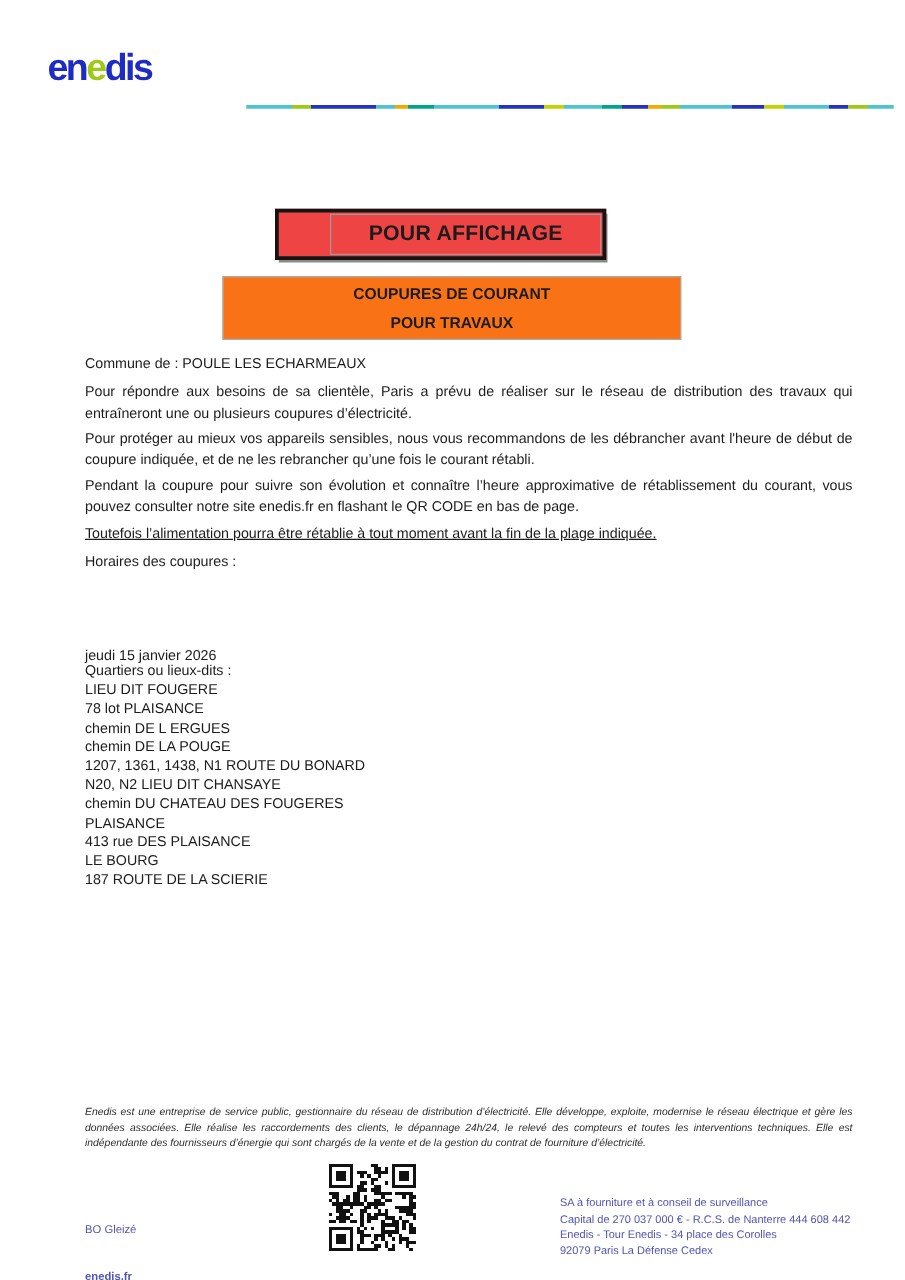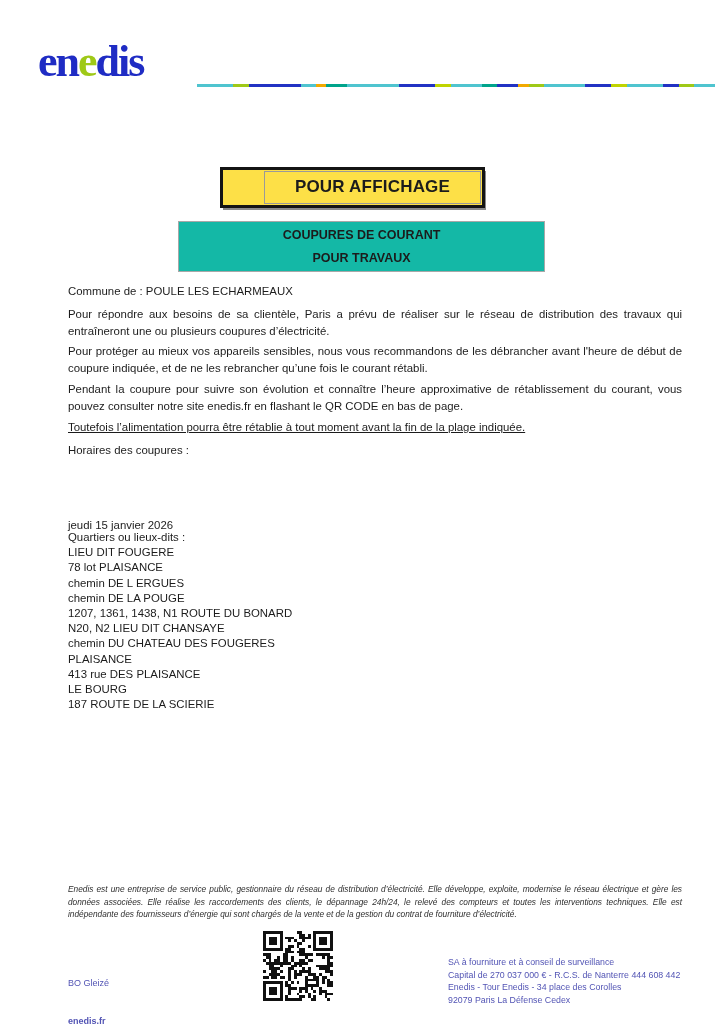--- a/index.html
+++ b/index.html
@@ -5,50 +5,50 @@
   * { margin:0; padding:0; box-sizing:border-box; }
   html,body { background:#e8e8e8; }
   .page {
     position:relative; width:724px; height:1024px; margin:0 auto;
     background:#ffffff; overflow:hidden;
     font-family:"Liberation Sans", sans-serif; color:#1c1c1c;
   }
   
   .logo {
     position:absolute; left:38px; top:40px;
-    font-family:Liberation Serif, serif;
-    font-weight:bold; font-size:44px; letter-spacing:-2px; line-height:1;
+    font-family:Liberation Sans, sans-serif;
+    font-weight:bold; font-size:30px; letter-spacing:-2px; line-height:1;
   }
   .logo .blue  { color:#1f2cc4; }
   .logo .green { color:#9fc917; }
   .brand-line {
     position:absolute; left:197px; top:84px; width:518px; height:3px;
     background:linear-gradient(90deg,
       #4fc4cf 0% 7%,   #9fc917 7% 10%,  #2232c3 10% 20%, #4fc4cf 20% 23%,
       #f2a900 23% 25%, #00a48b 25% 29%, #4fc4cf 29% 39%, #2232c3 39% 46%,
       #c0d400 46% 49%, #4fc4cf 49% 55%, #00a48b 55% 58%, #2232c3 58% 62%,
       #f2a900 62% 64%, #9fc917 64% 67%, #4fc4cf 67% 75%, #2232c3 75% 80%,
       #c0d400 80% 83%, #4fc4cf 83% 90%, #2232c3 90% 93%, #9fc917 93% 96%,
       #4fc4cf 96% 100%);
   }
   
   .banner {
     position:absolute; left:220px; top:167px; width:265px;
-    border:3px solid #141414; background:#fde047;
+    border:3px solid #141414; background:#ef4444;
     box-shadow:2px 3px 0 -1px #8a8a8a;
     padding-left:40px;
   }
   .banner-inner {
     border:1px solid #9a9a9a; margin:1px; text-align:center;
     font-weight:bold; font-size:17px; padding:5px 0 6px;
     letter-spacing:0.2px;
   }
   .notice {
     position:absolute; left:178px; top:221px; width:367px;
-    border:1px solid #a8a8a8; background:#14b8a6; text-align:center;
+    border:1px solid #a8a8a8; background:#f97316; text-align:center;
     font-weight:bold; font-size:12.5px; line-height:23px; padding:2px 0 1px;
   }
   
   .bodytext { position:absolute; left:68px; width:614px; font-size:11.4px; line-height:16.5px; }
   .justify { text-align:justify; }
   .underlined { text-decoration:underline; }
   .sched-line { font-size:11.4px; line-height:16px;margin-top:33px; }
   .addr-block { line-height:15.2px; font-size:11.4px; }
   
   .legal {

